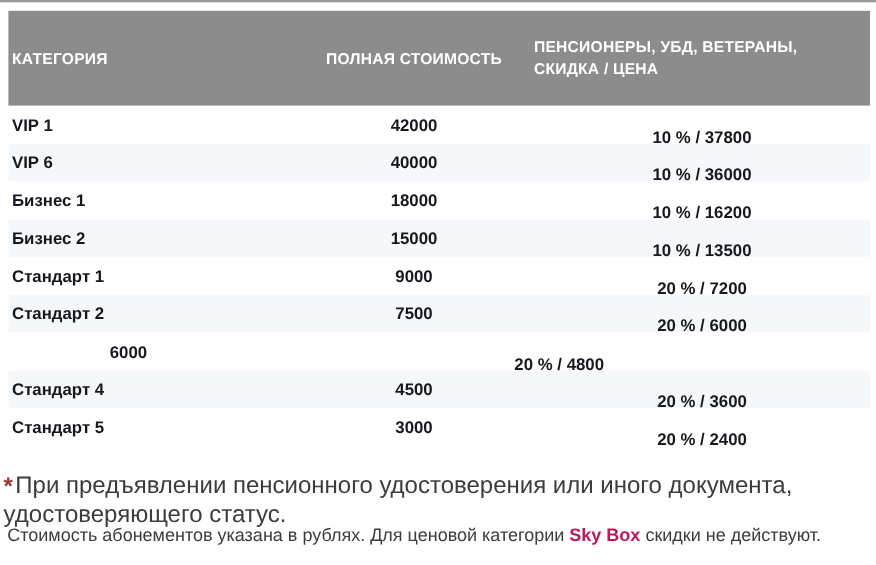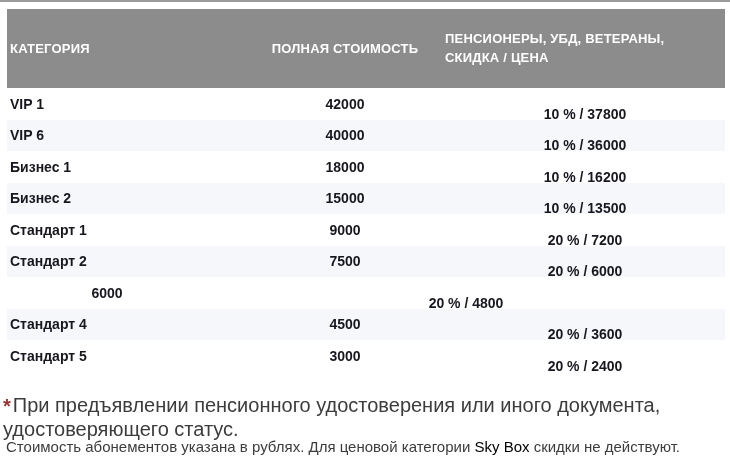--- a/index.html
+++ b/index.html
@@ -62,21 +62,21 @@
     font-weight: bold;
     vertical-align: -1px;
     margin-right: 2px;
   }
   .note2 {
     position: absolute;
     left: 6px; top: 438px;
     font-size: 15px;
     color: #3c3c3c;
   }
-  .note2 .bold { font-weight: normal; color: #000000; }
+  .note2 .bold { font-weight: bold; color: #be185d; }
 </style>
 </head>
 <body>
 
 <div class="page">
   <div class="top-rule"></div>
 
   <div class="pricing-table">
     <div class="thead">
       <div class="th1">КАТЕГОРИЯ</div>

